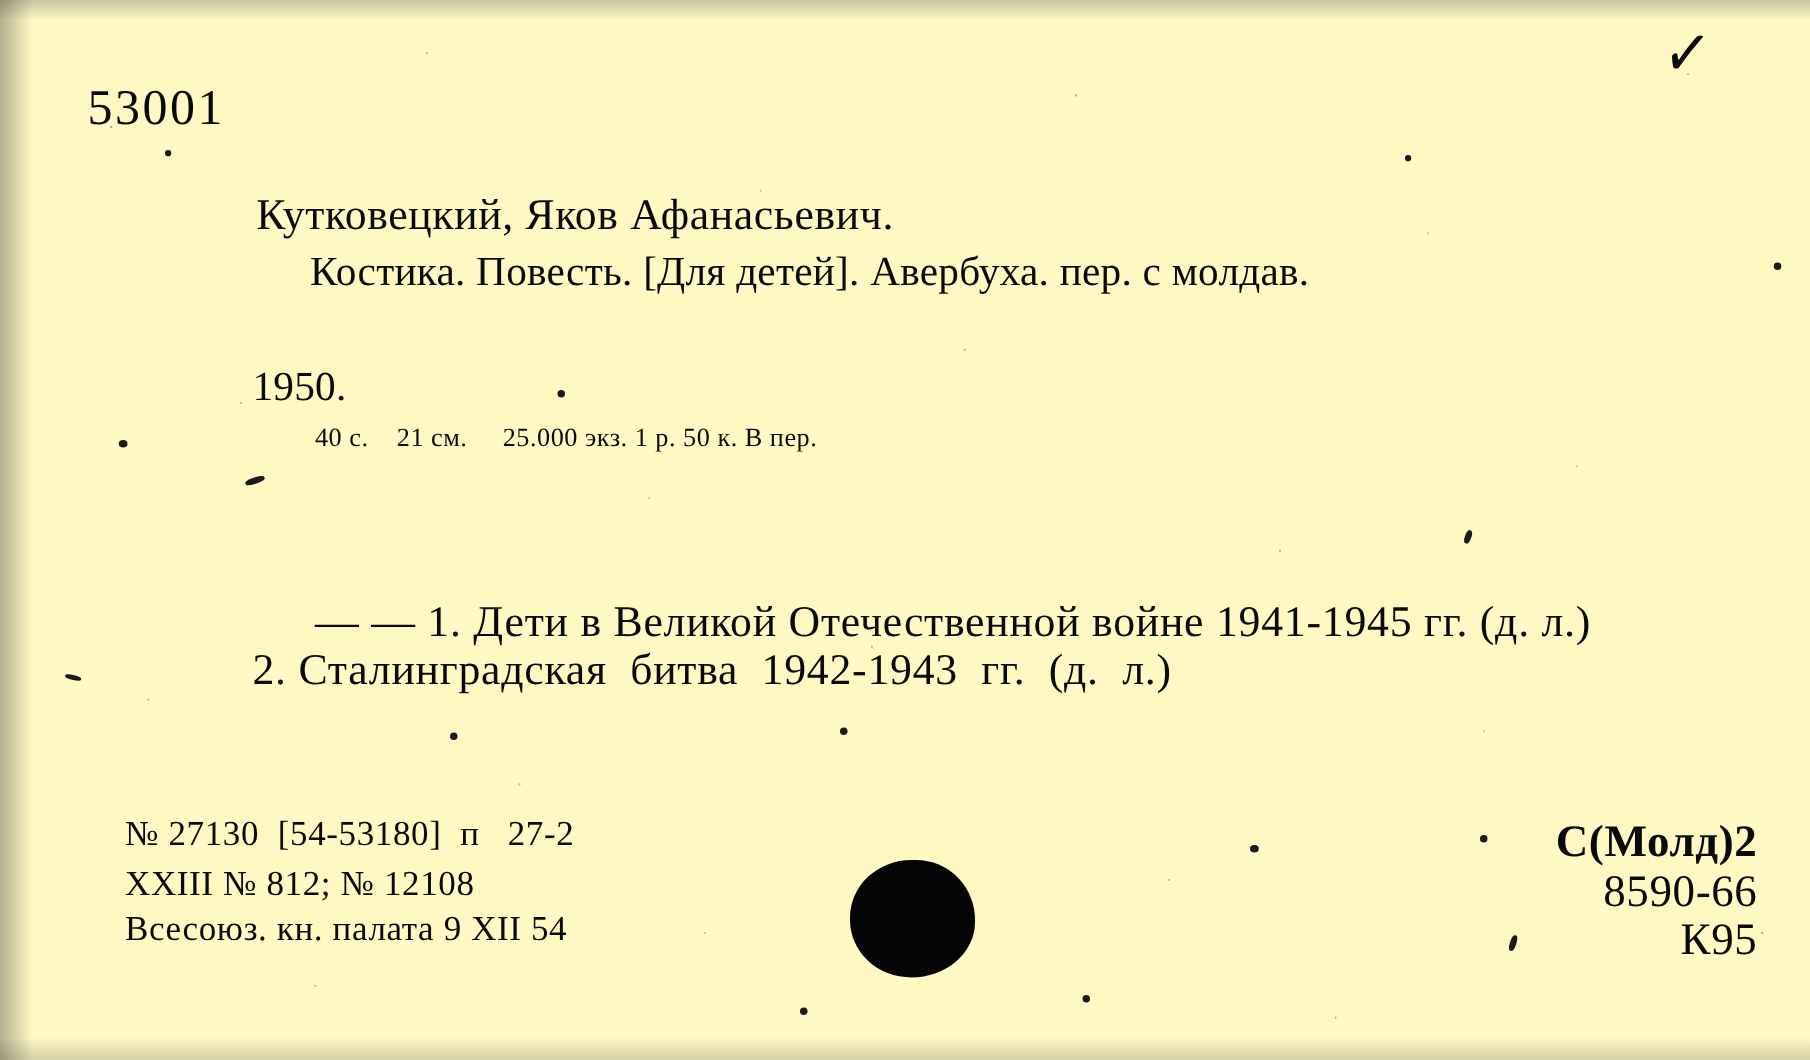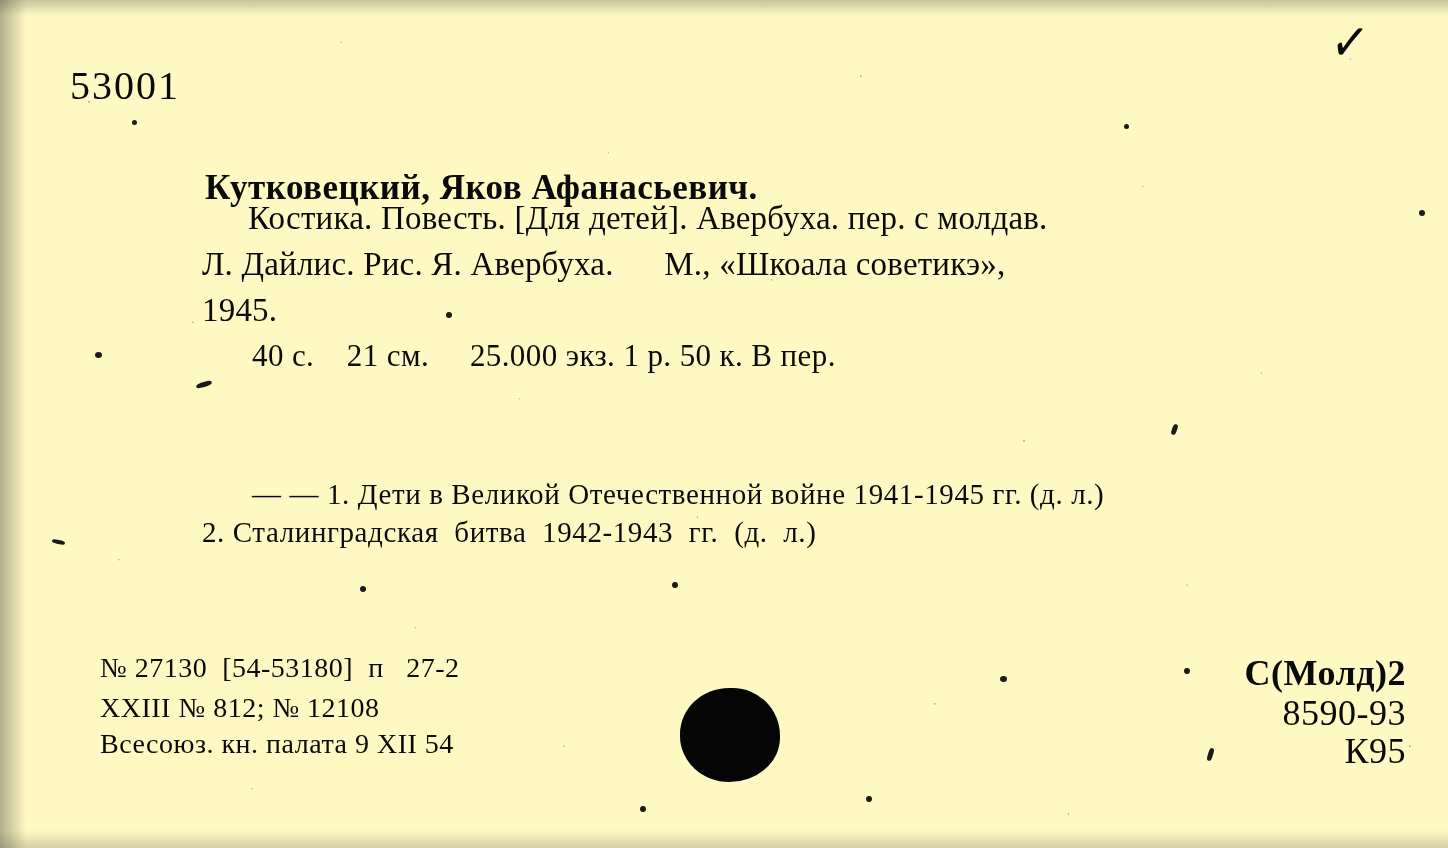--- a/index.html
+++ b/index.html
@@ -86,43 +86,43 @@
     right: 112px;
     top: 16px;
     font-size: 54px;
     line-height: 1;
     font-family: "Liberation Serif", serif;
     transform: rotate(8deg) scaleX(0.8);
   }
 
   #author {
     left: 205px;
-    top: 168px;
+    top: 152px;
     font-size: 35px;
-    font-weight: bold;
+    font-weight: normal;
     letter-spacing: 0.5px;
   }
 
   .body-line {
     font-size: 33px;
     letter-spacing: 0.2px;
   }
   #title-line-1 { left: 248px; top: 200px; }
   #title-line-2 { left: 202px; top: 246px; }
   #title-line-3 { left: 202px; top: 292px; }
 
   #phys-desc {
     left: 252px;
     top: 338px;
-    font-size: 31px;
+    font-size: 21px;
     letter-spacing: 0.4px;
   }
 
   .subject-line {
-    font-size: 29px;
+    font-size: 35px;
     letter-spacing: 0.6px;
   }
   #subject-1 { left: 252px; top: 478px; }
   #subject-2 { left: 202px; top: 516px; }
 
   .footer-left {
     font-size: 28px;
     letter-spacing: 0.5px;
   }
   #footer-l1 { left: 100px; top: 652px; }
@@ -164,34 +164,33 @@
   <div id="edge-left"></div>
   <div id="edge-bottom"></div>
 
   <div class="txt" id="catalog-number">53001</div>
 
   <div class="txt" id="check-mark">✓</div>
 
   <div class="txt" id="author">Кутковецкий, Яков Афанасьевич.</div>
 
   <div class="txt body-line" id="title-line-1">Костика. Повесть. [Для детей]. Авербуха. пер. с молдав.</div>
-  <div class="txt body-line" id="title-line-2">Л. Дайлис. Рис. Я. Авербуха.      М., «Шкоала советикэ»,</div>
-  <div class="txt body-line" id="title-line-3">1945.</div>
+  <div class="txt body-line" id="title-line-3">1950.</div>
 
   <div class="txt" id="phys-desc">40 с.    21 см.     25.000 экз. 1 р. 50 к. В пер.</div>
 
   <div class="txt subject-line" id="subject-1">— — 1. Дети в Великой Отечественной войне 1941-1945 гг. (д. л.)</div>
   <div class="txt subject-line" id="subject-2">2. Сталинградская  битва  1942-1943  гг.  (д.  л.)</div>
 
   <div class="txt footer-left" id="footer-l1">№ 27130  [54-53180]  п   27-2</div>
   <div class="txt footer-left" id="footer-l2">XXIII № 812; № 12108</div>
   <div class="txt footer-left" id="footer-l3">Всесоюз. кн. палата 9 XII 54</div>
 
   <div class="txt footer-right" id="footer-r1">С(Молд)2</div>
-  <div class="txt footer-right" id="footer-r2">8590-93</div>
+  <div class="txt footer-right" id="footer-r2">8590-66</div>
   <div class="txt footer-right" id="footer-r3">К95</div>
 
   <div id="ink-blot"></div>
 
   <div class="speck" style="left:95px;  top:352px; width:7px;  height:6px;"></div>
   <div class="speck" style="left:196px; top:382px; width:16px; height:5px; border-radius:40%; transform:rotate(-18deg);"></div>
   <div class="speck" style="left:52px;  top:540px; width:13px; height:4px; border-radius:40%; transform:rotate(12deg);"></div>
   <div class="speck" style="left:1419px;top:210px; width:6px;  height:6px;"></div>
   <div class="speck" style="left:1172px;top:424px; width:5px;  height:11px; border-radius:40%; transform:rotate(20deg);"></div>
   <div class="speck" style="left:1208px;top:748px; width:5px;  height:13px; border-radius:40%; transform:rotate(18deg);"></div>

